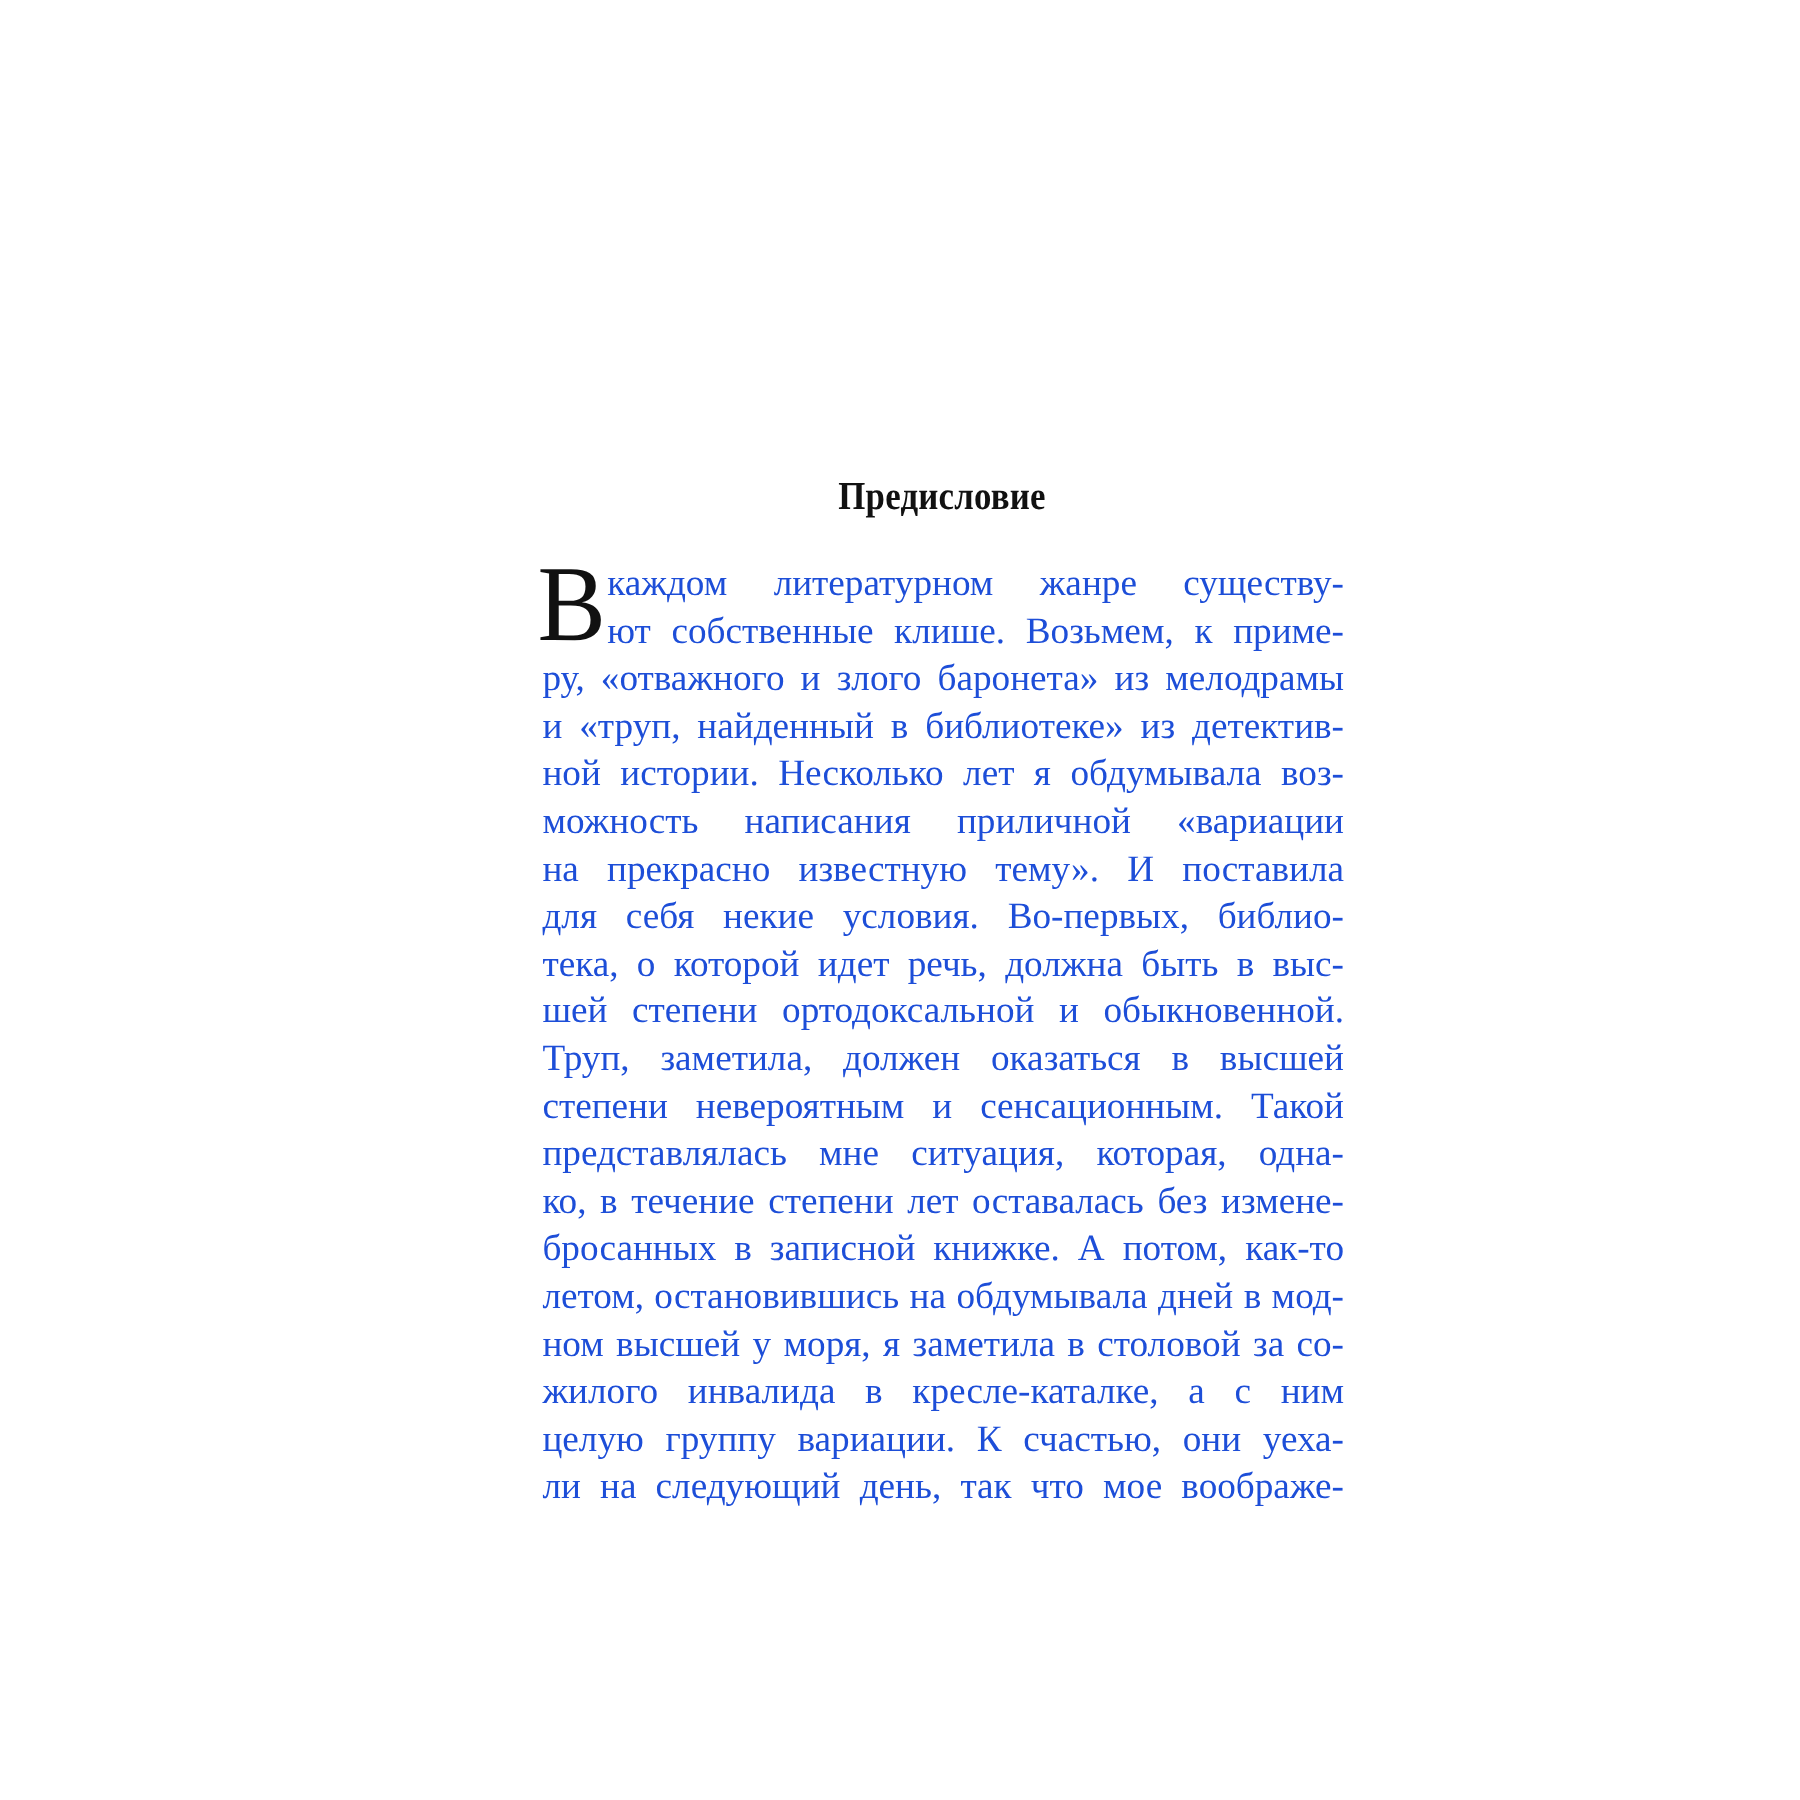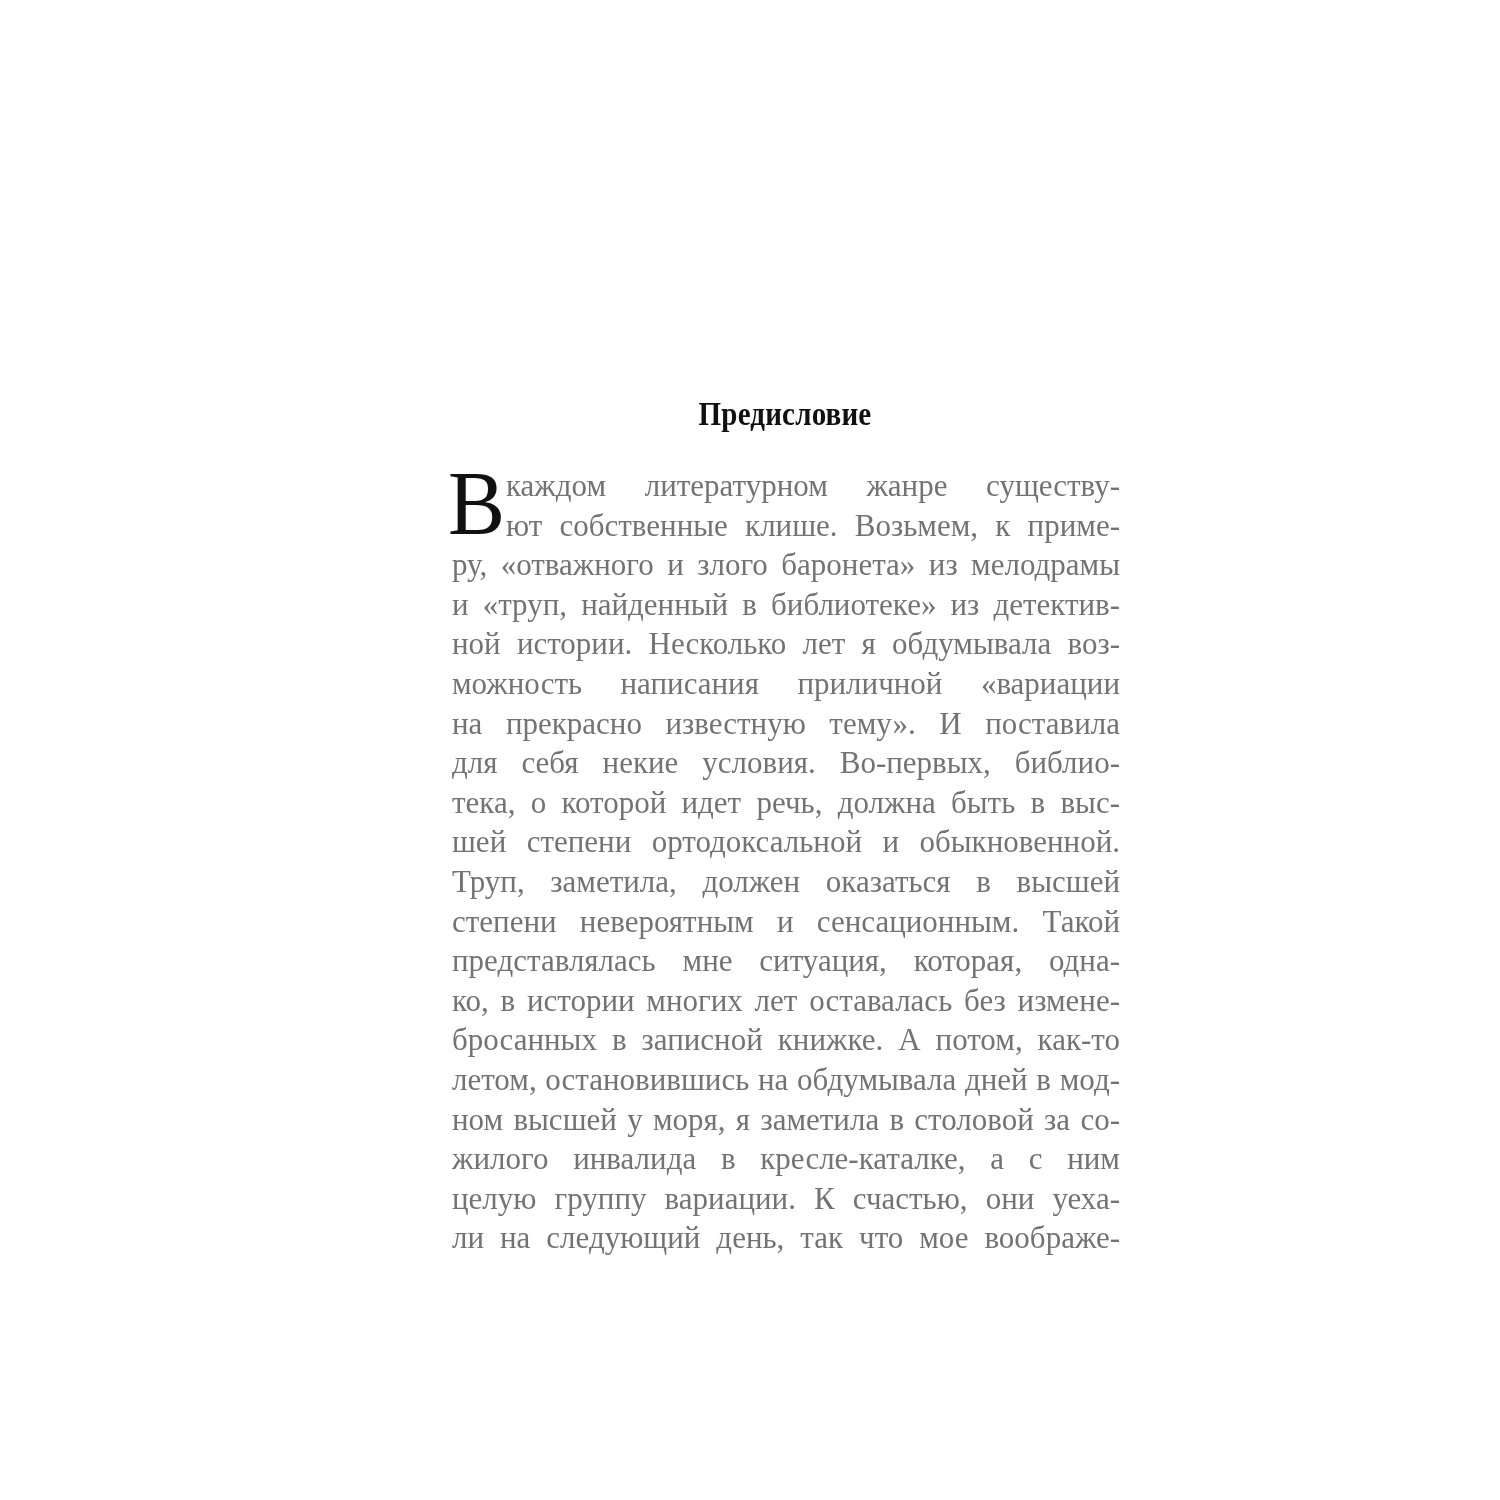--- a/index.html
+++ b/index.html
@@ -34,21 +34,21 @@
     position: absolute;
     left: 452px;
     top: 466px;
     width: 668px;
   }
   .line {
     height: 39.6px;
     line-height: 39.6px;
     font-family: "Liberation Serif", "DejaVu Serif", serif;
     font-size: 31px;
-    color: #737373;
+    color: #1d4ed8;
     white-space: nowrap;
     text-align: justify;
     text-align-last: justify;
     overflow: visible;
   }
   .line.last {
     text-align-last: justify;
   }
   .line.indent {
     padding-left: 54px;
@@ -80,21 +80,21 @@
     <div class="line">и «труп, найденный в библиотеке» из детектив-</div>
     <div class="line">ной истории. Несколько лет я обдумывала воз-</div>
     <div class="line">можность написания приличной «вариации</div>
     <div class="line">на прекрасно известную тему». И поставила</div>
     <div class="line">для себя некие условия. Во-первых, библио-</div>
     <div class="line">тека, о которой идет речь, должна быть в выс-</div>
     <div class="line">шей степени ортодоксальной и обыкновенной.</div>
     <div class="line">Труп, заметила, должен оказаться в высшей</div>
     <div class="line">степени невероятным и сенсационным. Такой</div>
     <div class="line">представлялась мне ситуация, которая, одна-</div>
-    <div class="line">ко, в истории многих лет оставалась без измене-</div>
+    <div class="line">ко, в течение степени лет оставалась без измене-</div>
     <div class="line">бросанных в записной книжке. А потом, как-то</div>
     <div class="line">летом, остановившись на обдумывала дней в мод-</div>
     <div class="line">ном высшей у моря, я заметила в столовой за со-</div>
     <div class="line">жилого инвалида в кресле-каталке, а с ним</div>
     <div class="line">целую группу вариации. К счастью, они уеха-</div>
     <div class="line last">ли на следующий день, так что мое воображе-</div>
   </div>
 </div>
 
 </body></html>

